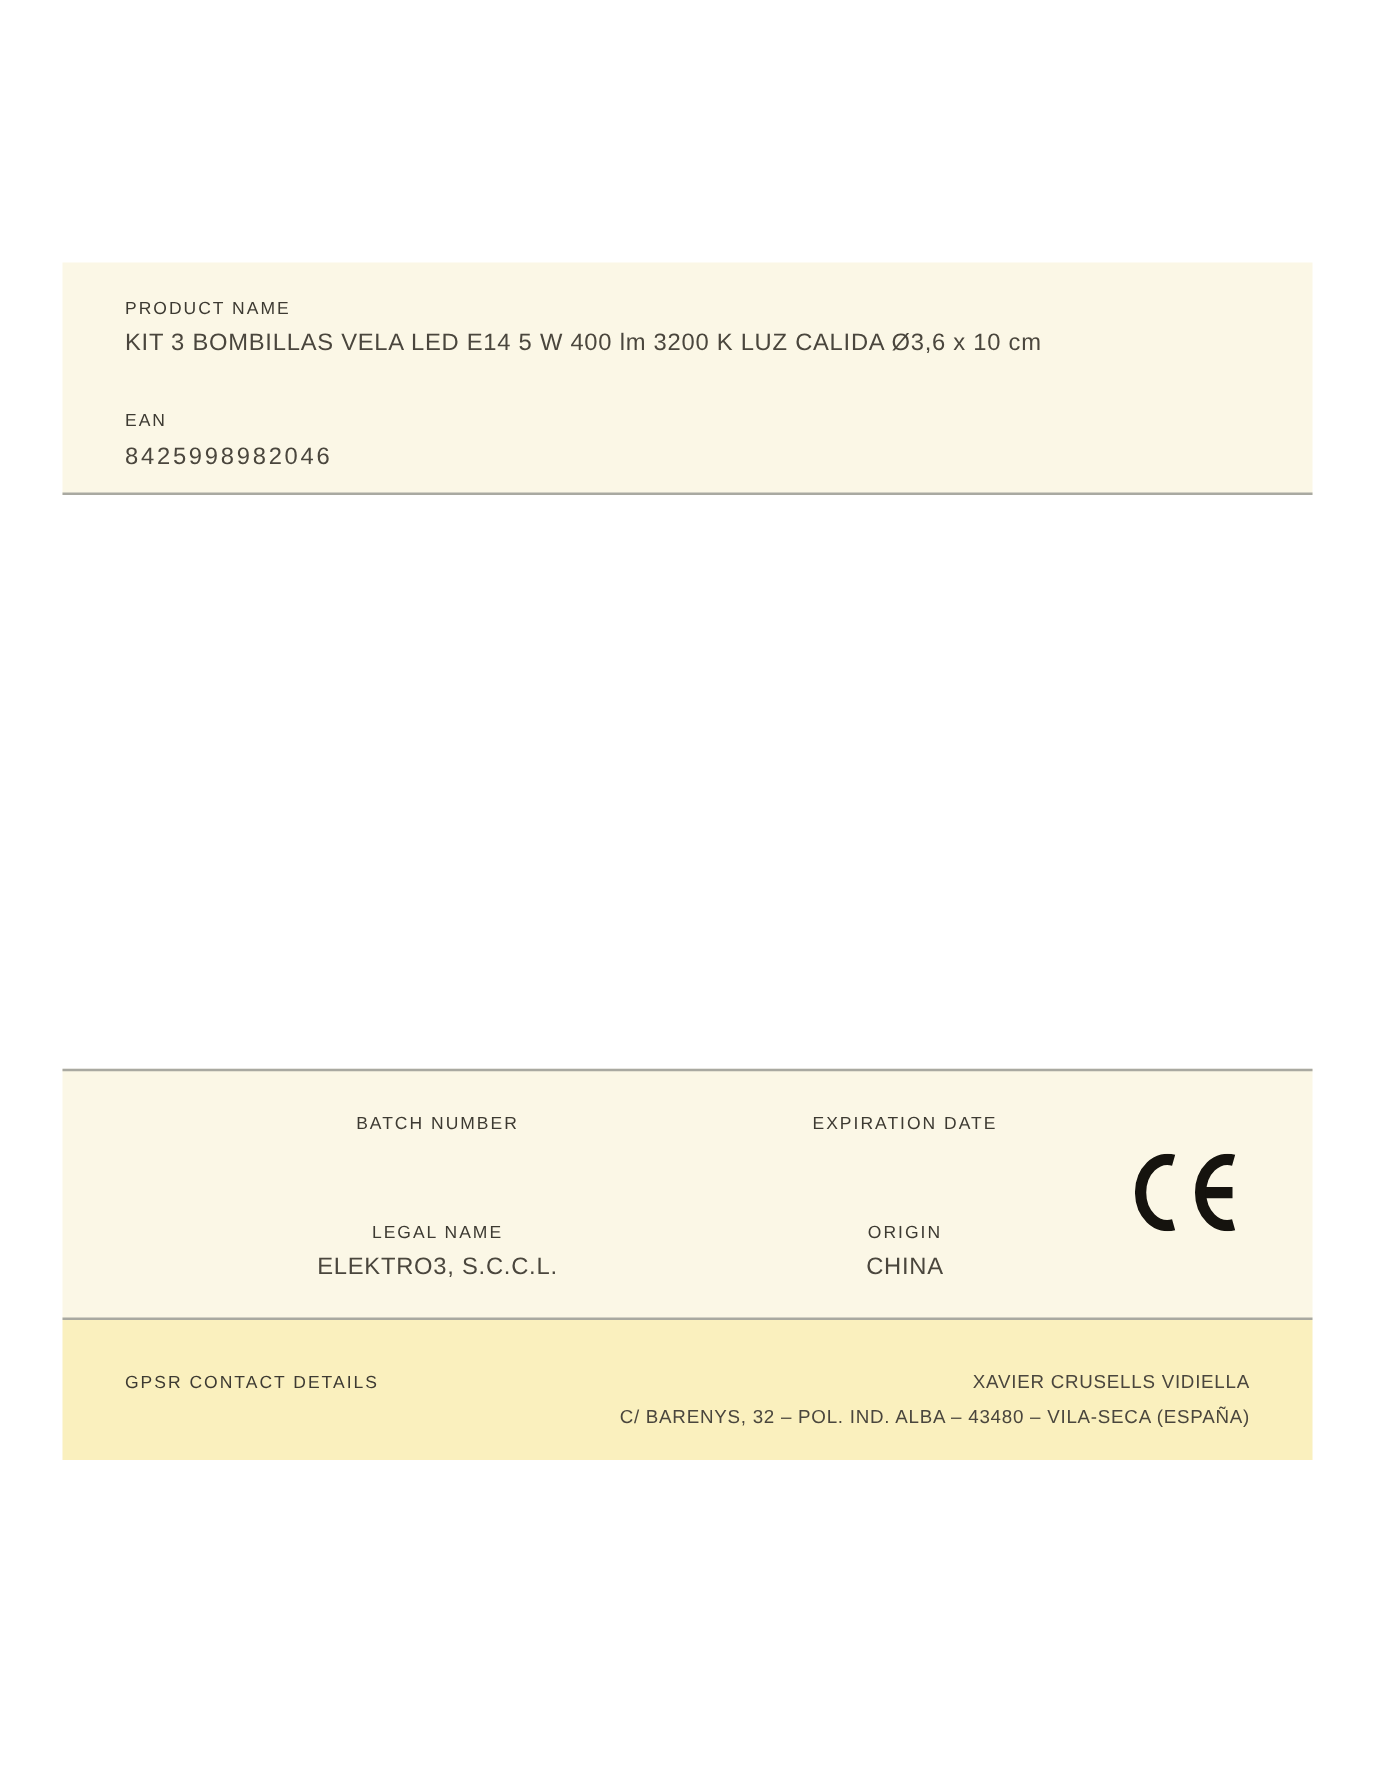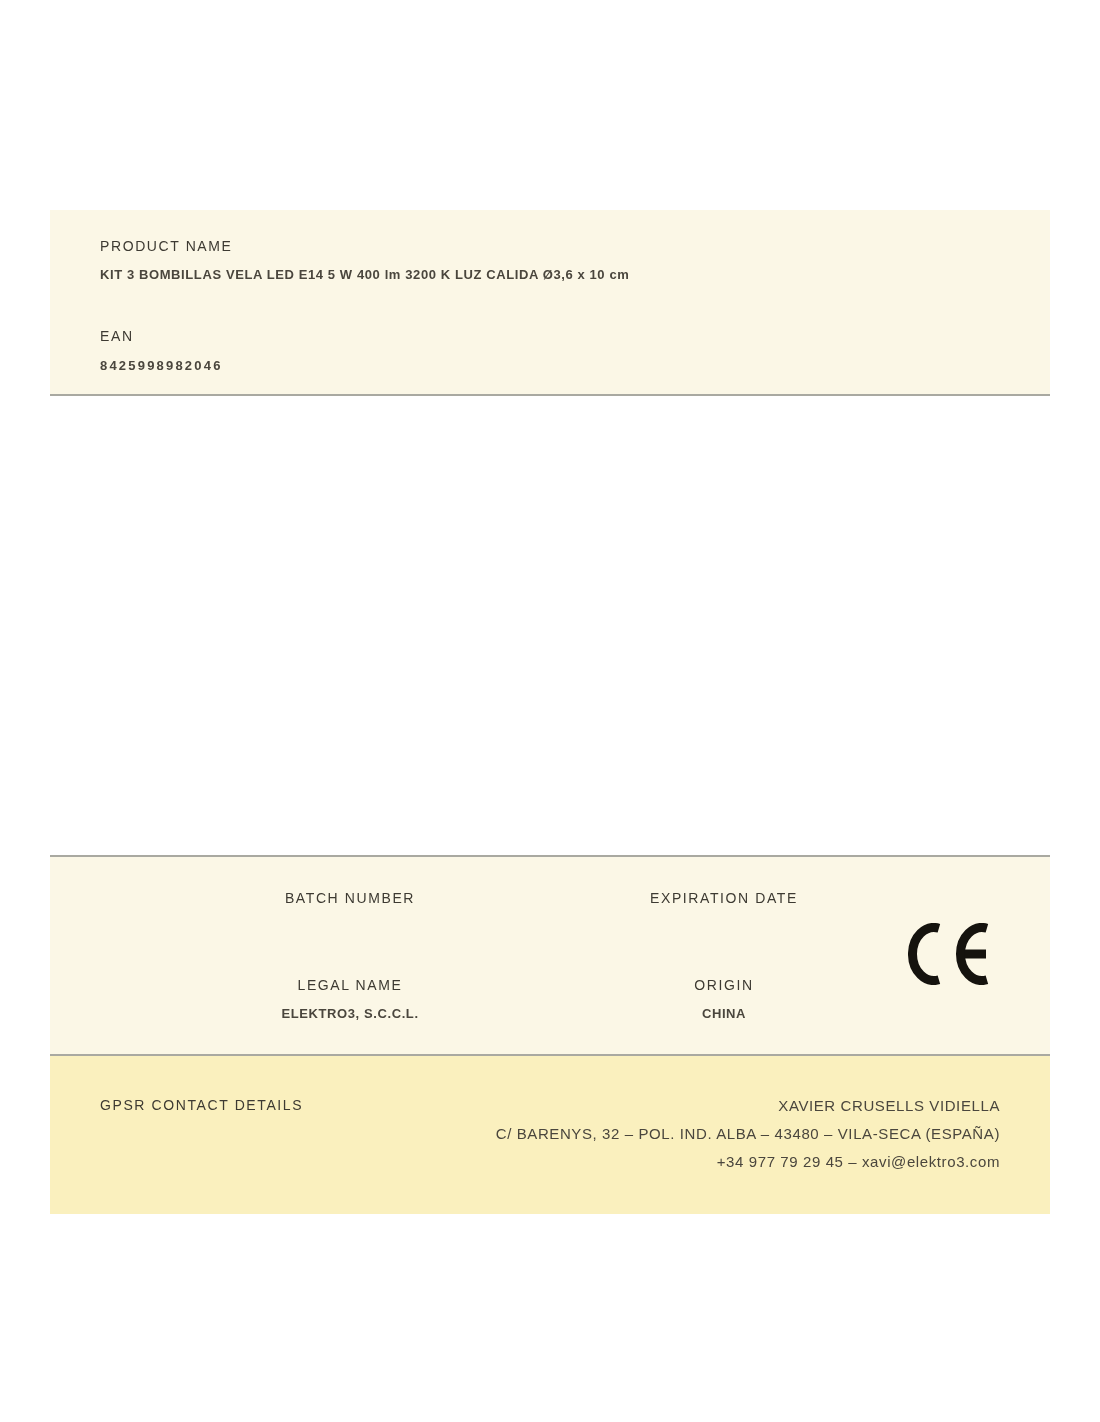--- a/index.html
+++ b/index.html
@@ -26,22 +26,22 @@
     padding:28px 50px 0 50px;
   }
   .field-label {
     font-size:14px;
     font-weight:400;
     letter-spacing:1.6px;
     line-height:17px;
     color:var(--label-text, #3d3a32);
   }
   .field-value {
-    font-size:13px;
-    font-weight:700;
+    font-size:19px;
+    font-weight:400;
     letter-spacing:0.6px;
     line-height:17px;
     color:var(--value-text, #4a463d);
   }
   .product-value { margin-top:11px; }
   .ean-label { margin-top:45px; }
   .ean-value { margin-top:12px; letter-spacing:2.2px; }
 
   .panel-trace {
     top:855px;
@@ -60,21 +60,21 @@
     position:absolute;
     left:858px;
     top:66px;
     width:82px;
     height:62px;
     color:var(--ce-black, #15130e);
   }
 
   .panel-gpsr {
     top:1056px;
-    height:158px;
+    height:112px;
     background:var(--panel-yellow, #faf0be);
     padding:40px 50px 0 50px;
   }
   .gpsr-row {
     display:flex;
     justify-content:space-between;
     align-items:flex-start;
   }
   .gpsr-contact { text-align:right; }
   .gpsr-line {
@@ -118,18 +118,17 @@
       </svg>
     </span>
   </section>
 
   <section class="panel panel-gpsr">
     <div class="gpsr-row">
       <div class="field-label" style="line-height:19px;">GPSR CONTACT DETAILS</div>
       <div class="gpsr-contact">
         <div class="gpsr-line">XAVIER CRUSELLS VIDIELLA</div>
         <div class="gpsr-line">C/ BARENYS, 32 – POL. IND. ALBA – 43480 – VILA-SECA (ESPAÑA)</div>
-        <div class="gpsr-line">+34 977 79 29 45 – xavi@elektro3.com</div>
       </div>
     </div>
   </section>
 
 </div>
 
 </body></html>

